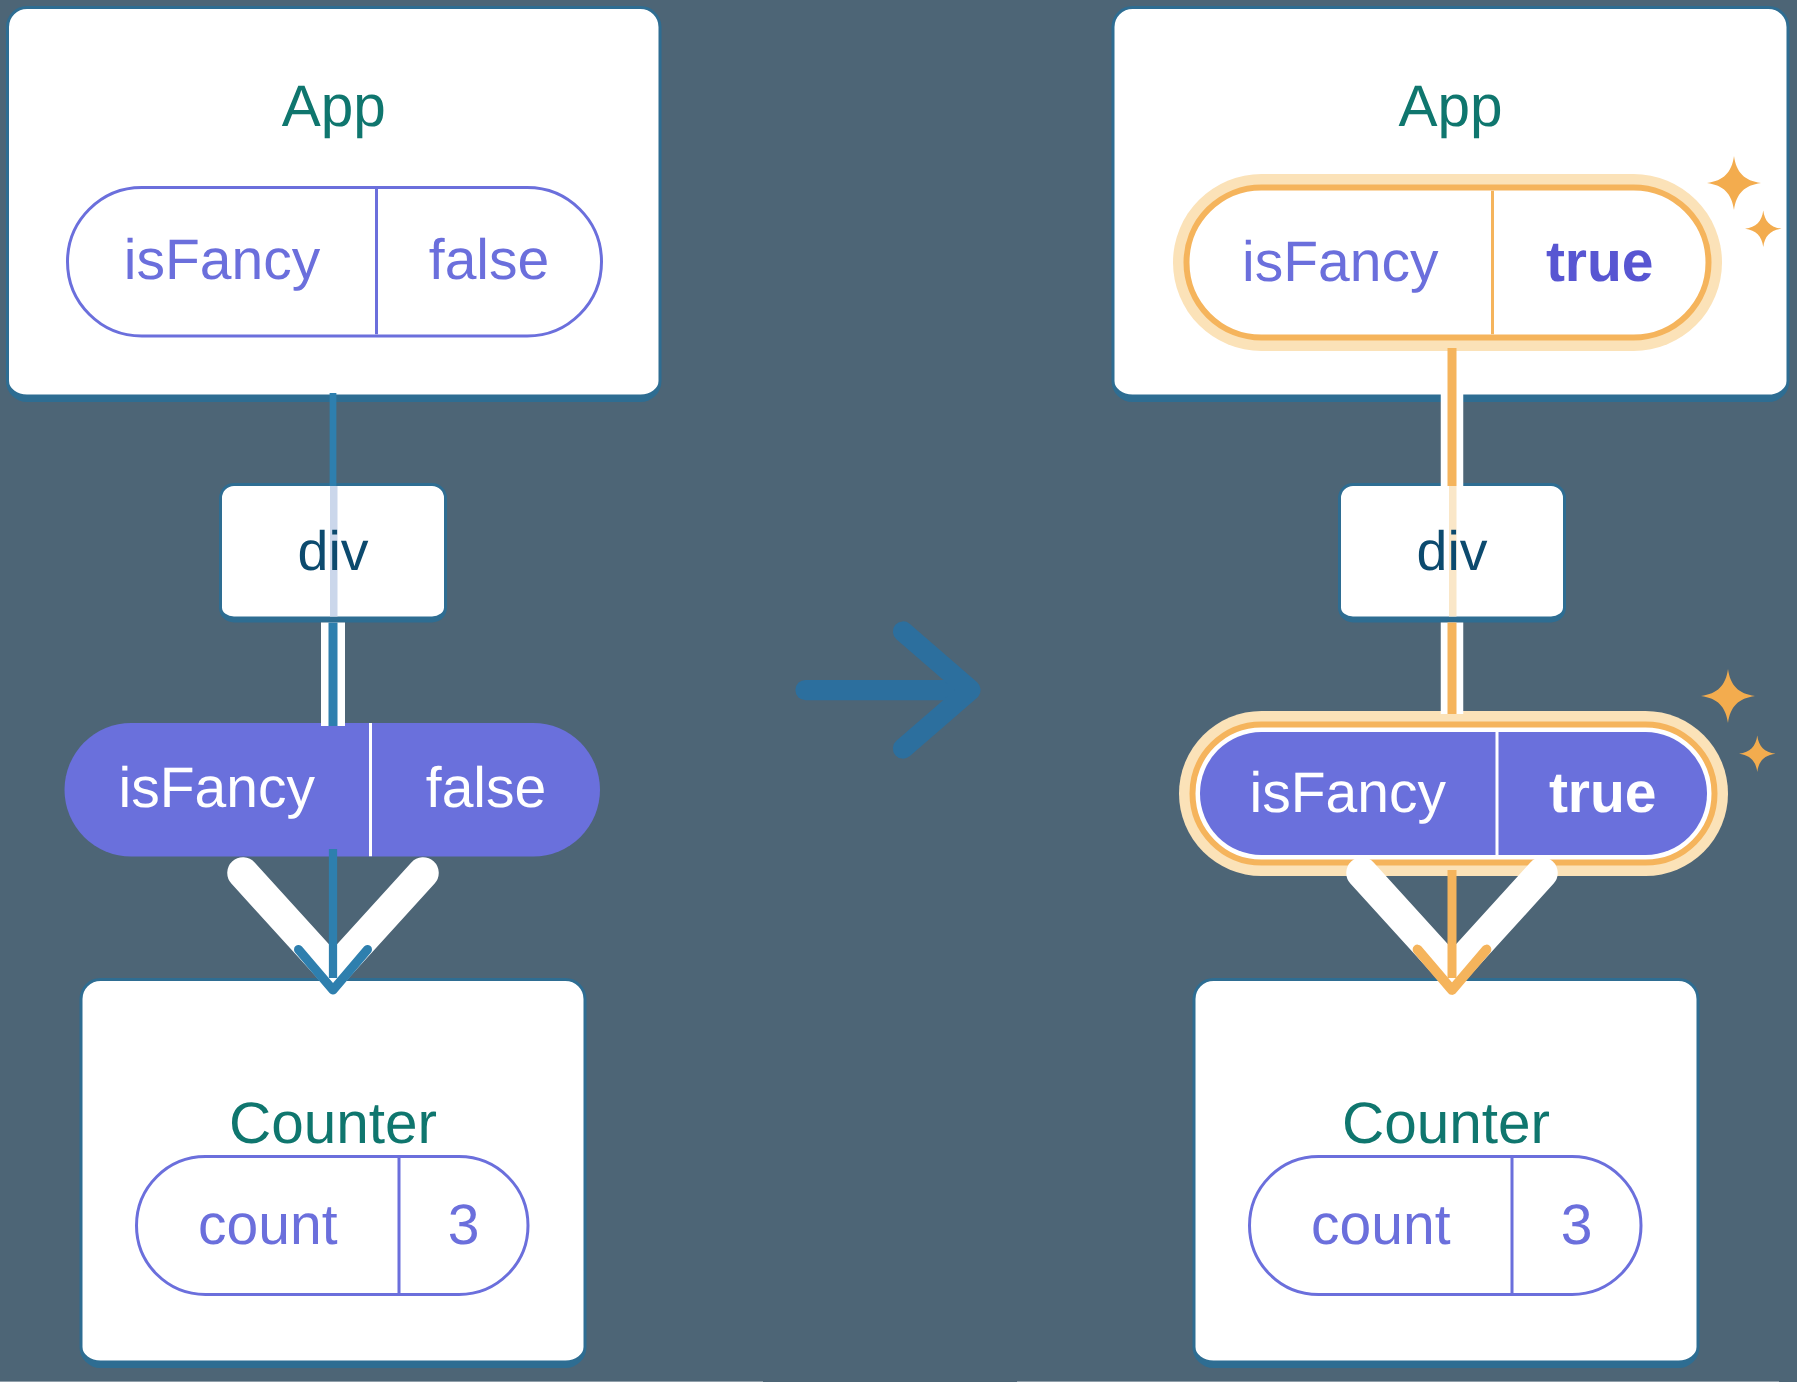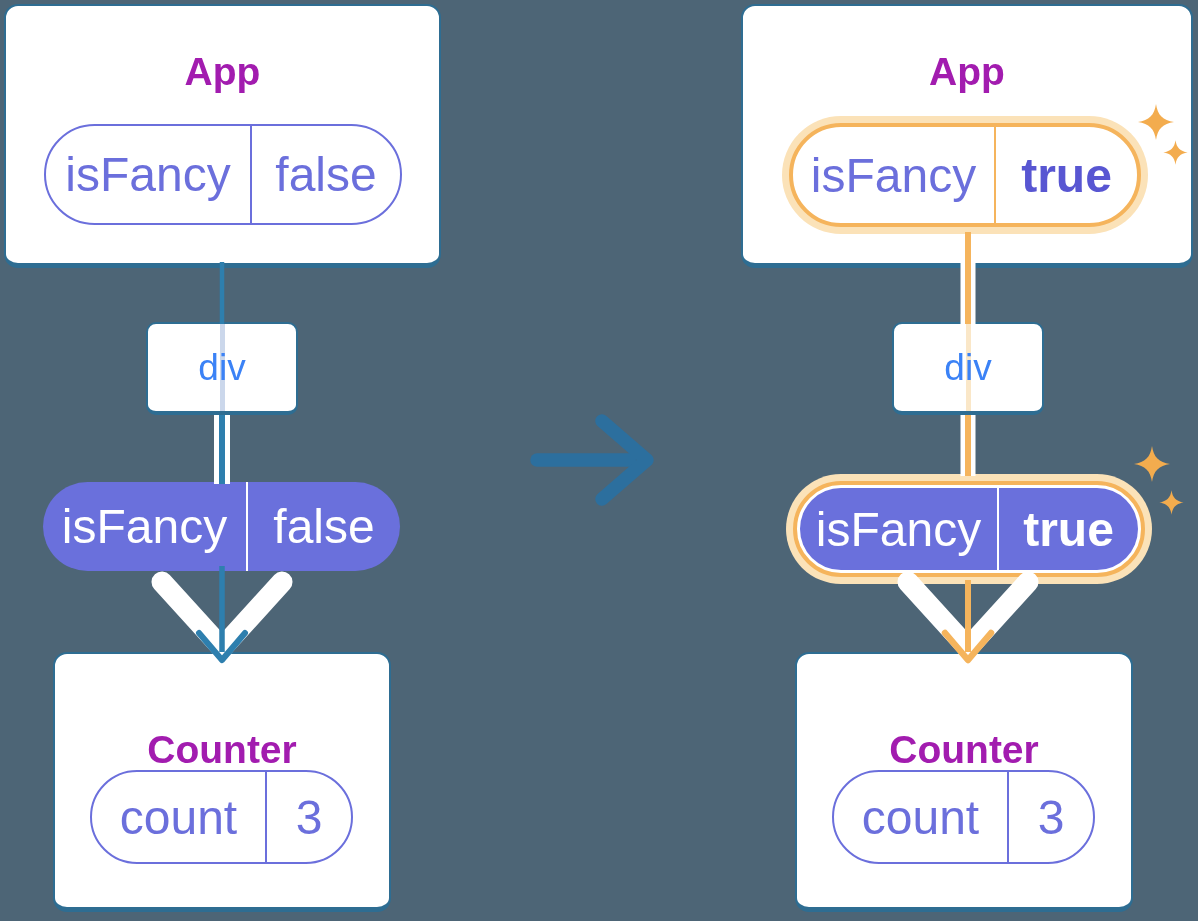--- a/index.html
+++ b/index.html
@@ -9,46 +9,46 @@
     background:#4D6576; overflow:hidden;
   }
 
   
   .card {
     position:absolute; box-sizing:border-box; background:#fff;
     border:2px solid #2E6D92; border-bottom-width:5px;
     border-radius:14px; z-index:1;
   }
   .card-title {
-    text-align:center; color:#a21caf; font-size:39px; font-weight:700;
+    text-align:center; color:#0f766e; font-size:39px; font-weight:400;
     line-height:1;
   }
   .app-title { margin-top:46px; }
   .counter-title { margin-top:76px; }
 
   .div-box {
     position:absolute; box-sizing:border-box; background:#fff;
     border:2px solid #2E6D92; border-bottom-width:4px;
     border-radius:10px; z-index:1;
     display:flex; align-items:center; justify-content:center;
   }
-  .div-label { position:relative; z-index:2; color:#3b82f6; font-size:37px; font-weight:500; }
+  .div-label { position:relative; z-index:2; color:#0c4a6e; font-size:37px; font-weight:500; }
   .through-line { position:absolute; top:0; bottom:0; left:50%; width:5px; margin-left:-2.5px; z-index:1; }
   .through-blue  { background:#CBD7EB; }
   .through-cream { background:#FAE7C8; }
 
   
   .pill { position:absolute; box-sizing:border-box; display:flex; overflow:hidden; }
   .pill-outline {
     background:#fff; border:2.5px solid #6B6FDC; border-radius:60px;
   }
   .pill-solid { background:#6A70DC; border-radius:46px; }
   .cell {
     display:flex; align-items:center; justify-content:center;
-    font-size:48px; color:#6B6FDC; box-sizing:border-box;
+    font-size:38px; color:#6B6FDC; box-sizing:border-box;
   }
   .cell-divider-purple { border-right:2.5px solid #6B6FDC; }
   .cell-divider-white  { border-right:2.5px solid #fff; }
   .cell-divider-orange { border-right:2px solid #F5B45C; }
   .cell-white { color:#fff; }
   .cell-grow { flex:1;text-align:right; }
   .bold-val { font-weight:700; color:#5856D2; }
   .bold-val-white { font-weight:700; color:#fff; }
 
   

